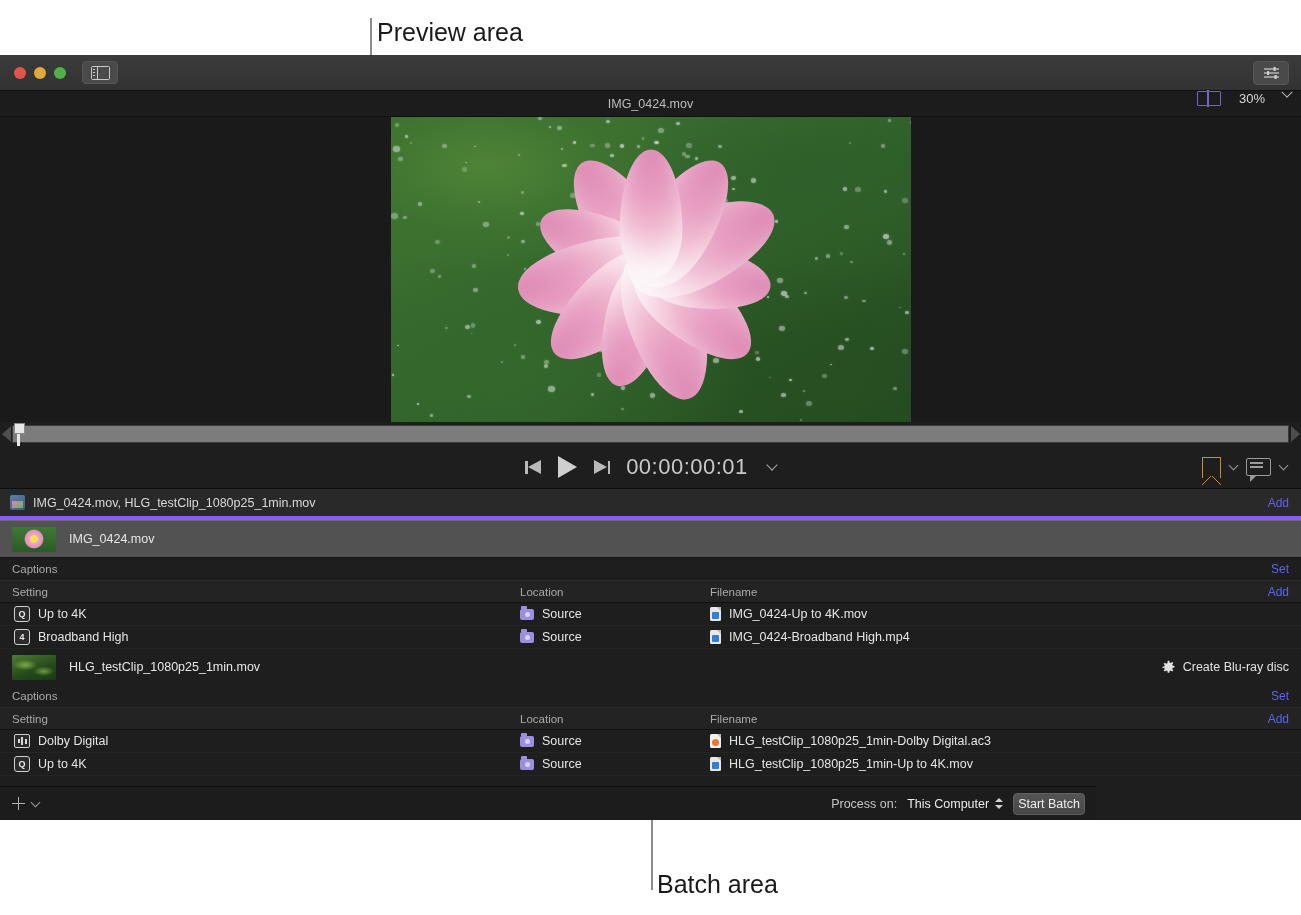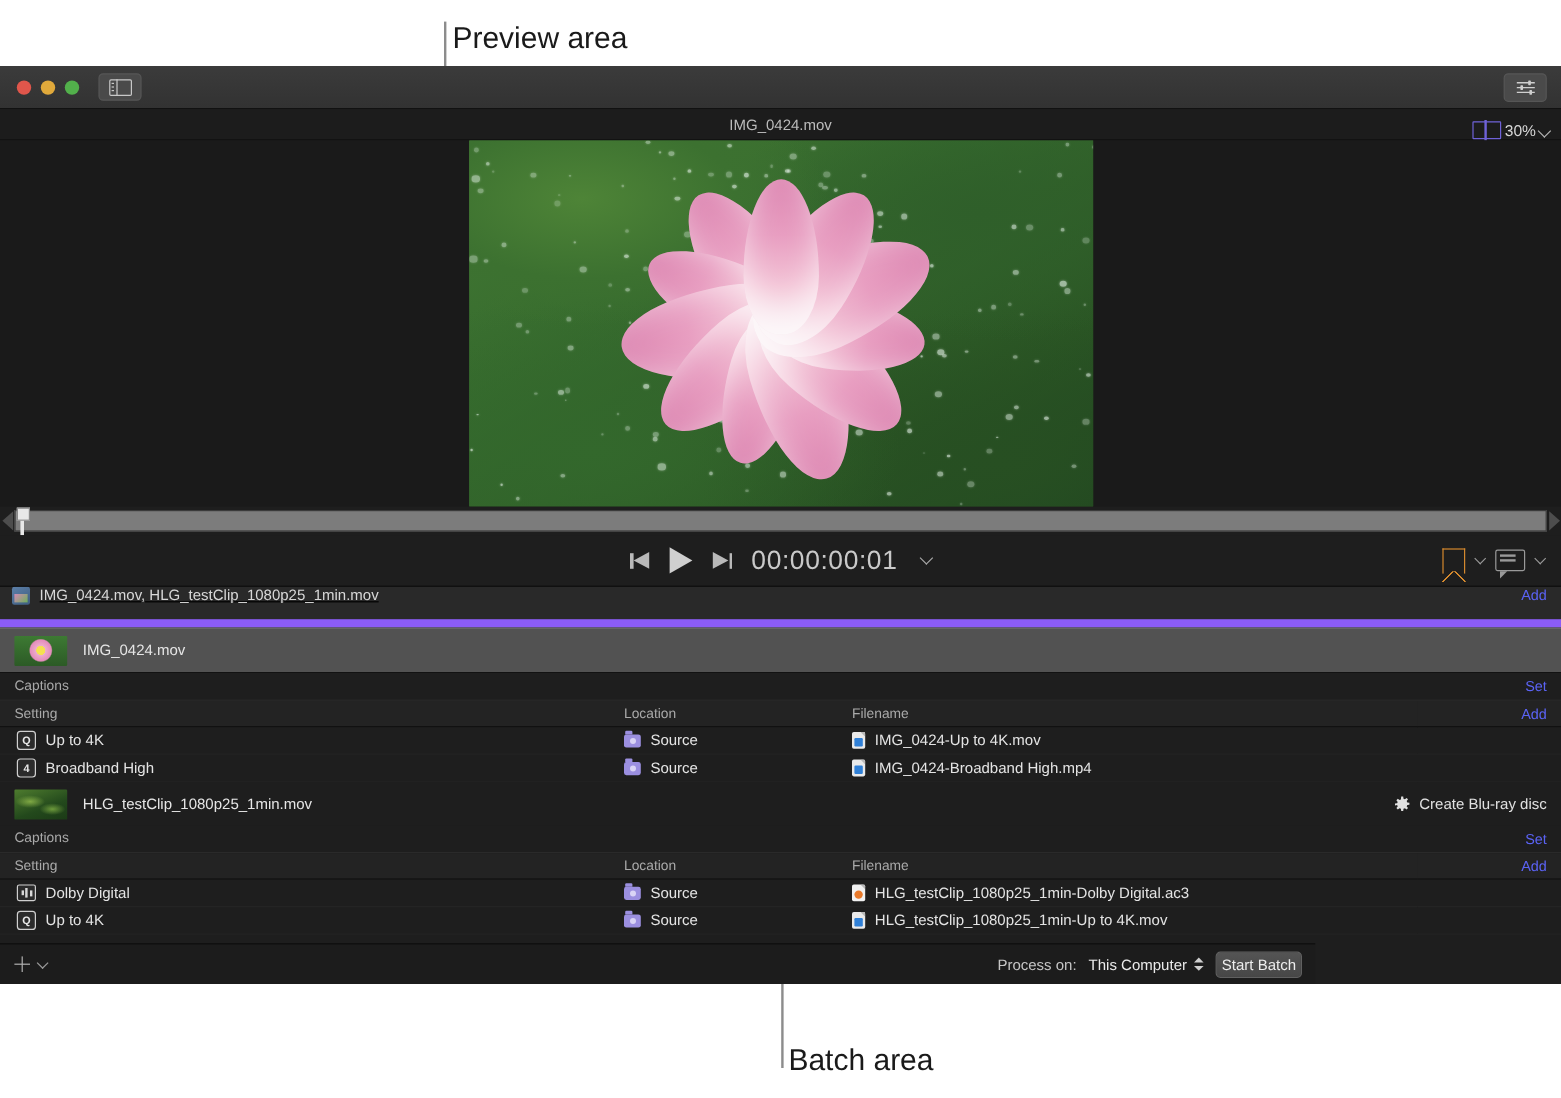--- a/index.html
+++ b/index.html
@@ -88,21 +88,21 @@
     display:flex;align-items:center;justify-content:center;
   }
 
   
   #preview-header{
     position:relative;height:25px;background:#1c1c1c;
     display:flex;align-items:center;justify-content:center;
     border-bottom:1px solid #111;
   }
   #preview-title{font-size:12.5px;color:#bcbcbc;}
-  #preview-right{position:absolute;right:10px;top:0;height:25px;display:flex;align-items:flex-end;gap:3px;}
+  #preview-right{position:absolute;right:10px;top:0;height:25px;display:flex;align-items:flex-start;gap:18px;}
   .split-glyph{width:22px;height:13px;border:1.4px solid #6f62d8;border-radius:1px;position:relative;}
   .split-glyph:after{content:"";position:absolute;left:9.3px;top:-2px;bottom:-2px;width:1.4px;background:#6f62d8;}
   #zoom-level{font-size:13px;color:#d6d6d6;}
   .chev{
     width:7px;height:7px;border-right:1.4px solid #b5b5b5;border-bottom:1.4px solid #b5b5b5;
     transform:rotate(45deg) translate(-2px,-2px);display:inline-block;
   }
 
   
   #preview-area{
@@ -176,22 +176,22 @@
                 linear-gradient(45deg,transparent 48%,#d4892e 48%,#d4892e 56%,transparent 56%);
      background-size:50% 100%;background-position:left,right;background-repeat:no-repeat;}
   .bubble-glyph{width:23px;height:16px;border:1.7px solid #9a9a9a;border-radius:2px;position:relative;}
   .bubble-glyph:before{content:"";position:absolute;left:3px;top:3px;width:13px;height:1.5px;background:#9a9a9a;box-shadow:0 4px 0 #9a9a9a;}
   .bubble-glyph:after{content:"";position:absolute;left:3px;bottom:-7px;width:0;height:0;border-left:6px solid #9a9a9a;border-bottom:6px solid transparent;}
   .chev-sm{width:6px;height:6px;border-right:1.5px solid #9a9a9a;border-bottom:1.5px solid #9a9a9a;transform:rotate(45deg);margin-top:-3px;}
 
   
   #batch-area{background:#1e1e1e;height:338px;overflow:hidden;}
   #batch-header{
-    height:27px;background:#292929;border-bottom:7px solid #8b5cf6;
-    display:flex;padding:0 10px;position:relative;text-decoration:underline;
+    height:27px;background:#292929;border-bottom:4px solid #8b5cf6;
+    display:flex;align-items:center;padding:0 10px;position:relative;
   }
   #batch-header .bh-icon{width:15px;height:15px;margin-right:8px;flex:0 0 auto;border-radius:2px;
     background:linear-gradient(145deg,#5c7fa8,#3f5d80);position:relative;overflow:hidden;}
   #batch-header .bh-icon:after{content:"";position:absolute;left:2px;top:6px;width:11px;height:7px;
     background:linear-gradient(135deg,#d28ab4,#6fae5c);}
   #batch-header-title{font-size:12.5px;color:#d8d8d8;}
   .link{font-size:12px;color:#5b63f5;}
   .link.right{position:absolute;right:12px;}
 
   .job{margin:0;}

